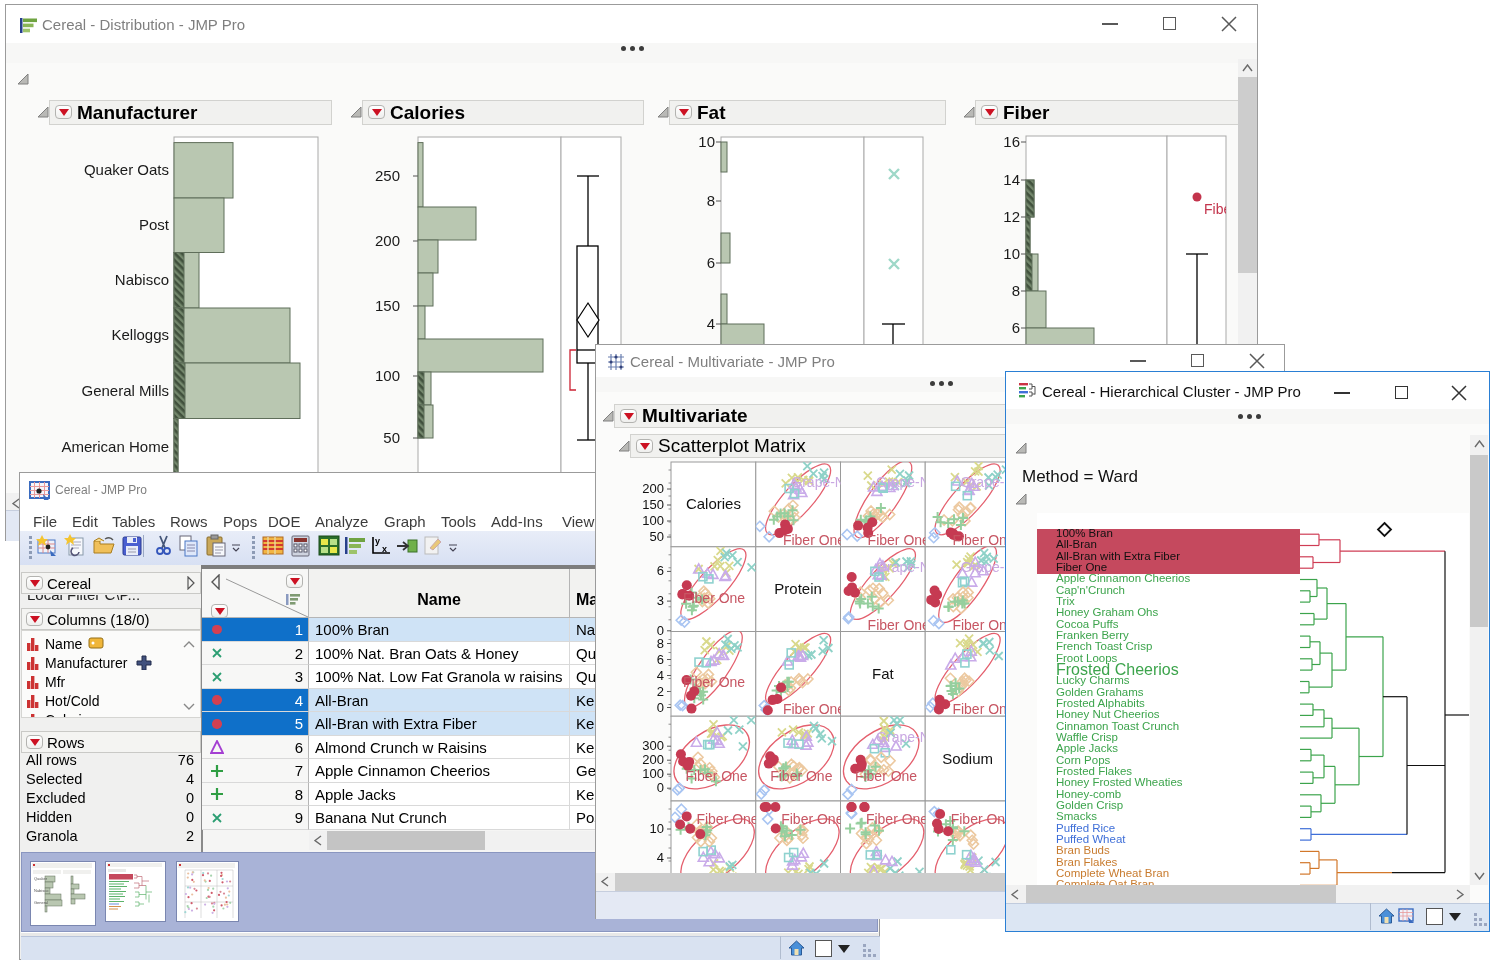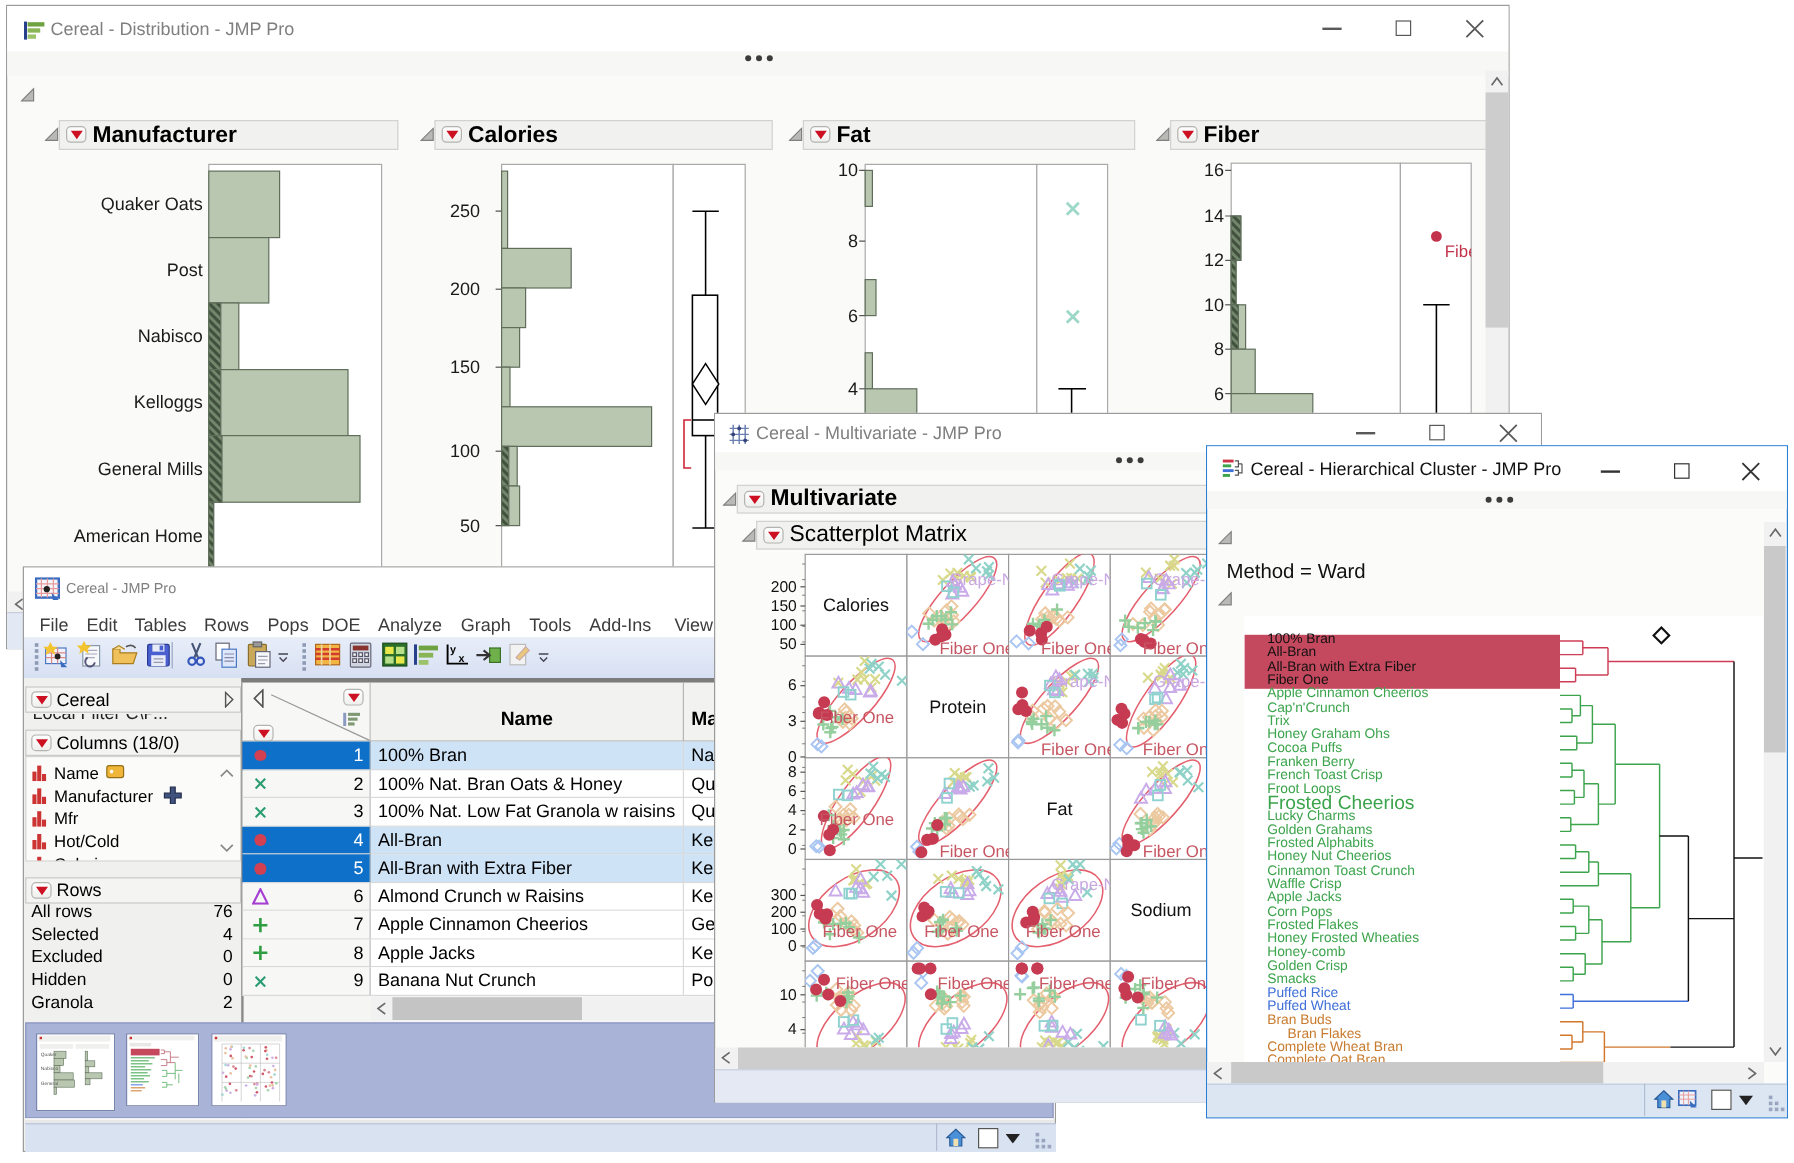--- a/index.html
+++ b/index.html
@@ -1767,21 +1767,21 @@
       <div class="abs" style="left:19px;top:230.2px;font-size:11.5px;line-height:11.5px;color:#3ca44c;white-space:nowrap">Apple Jacks</div>
       <div class="abs" style="left:19px;top:241.6px;font-size:11.5px;line-height:11.5px;color:#3ca44c;white-space:nowrap">Corn Pops</div>
       <div class="abs" style="left:19px;top:252.9px;font-size:11.5px;line-height:11.5px;color:#3ca44c;white-space:nowrap">Frosted Flakes</div>
       <div class="abs" style="left:19px;top:264.2px;font-size:11.5px;line-height:11.5px;color:#3ca44c;white-space:nowrap">Honey Frosted Wheaties</div>
       <div class="abs" style="left:19px;top:275.6px;font-size:11.5px;line-height:11.5px;color:#3ca44c;white-space:nowrap">Honey-comb</div>
       <div class="abs" style="left:19px;top:286.9px;font-size:11.5px;line-height:11.5px;color:#3ca44c;white-space:nowrap">Golden Crisp</div>
       <div class="abs" style="left:19px;top:298.2px;font-size:11.5px;line-height:11.5px;color:#3ca44c;white-space:nowrap">Smacks</div>
       <div class="abs" style="left:19px;top:309.5px;font-size:11.5px;line-height:11.5px;color:#3f6fd8;white-space:nowrap">Puffed Rice</div>
       <div class="abs" style="left:19px;top:320.9px;font-size:11.5px;line-height:11.5px;color:#3f6fd8;white-space:nowrap">Puffed Wheat</div>
       <div class="abs" style="left:19px;top:332.2px;font-size:11.5px;line-height:11.5px;color:#c87b2e;white-space:nowrap">Bran Buds</div>
-      <div class="abs" style="left:36px;top:343.5px;font-size:11.5px;line-height:11.5px;color:#c87b2e;white-space:nowrap">Bran Flakes</div>
+      <div class="abs" style="left:19px;top:343.5px;font-size:11.5px;line-height:11.5px;color:#c87b2e;white-space:nowrap">Bran Flakes</div>
       <div class="abs" style="left:19px;top:354.9px;font-size:11.5px;line-height:11.5px;color:#c87b2e;white-space:nowrap">Complete Wheat Bran</div>
       <div class="abs" style="left:19px;top:366.2px;font-size:11.5px;line-height:11.5px;color:#c87b2e;white-space:nowrap">Complete Oat Bran</div>
       <svg class="abs" style="left:0;top:0" width="432" height="372">
         <line x1="263.0" y1="21.2" x2="282.0" y2="21.2" stroke="#cf3d55" stroke-width="1.2"></line>
         <line x1="263.0" y1="32.5" x2="282.0" y2="32.5" stroke="#cf3d55" stroke-width="1.2"></line>
         <line x1="282.0" y1="21.2" x2="282.0" y2="32.5" stroke="#cf3d55" stroke-width="1.2"></line>
         <line x1="263.0" y1="43.8" x2="276.0" y2="43.8" stroke="#cf3d55" stroke-width="1.2"></line>
         <line x1="263.0" y1="55.2" x2="276.0" y2="55.2" stroke="#cf3d55" stroke-width="1.2"></line>
         <line x1="276.0" y1="43.8" x2="276.0" y2="55.2" stroke="#cf3d55" stroke-width="1.2"></line>
         <line x1="282.0" y1="26.8" x2="303.0" y2="26.8" stroke="#cf3d55" stroke-width="1.2"></line>

